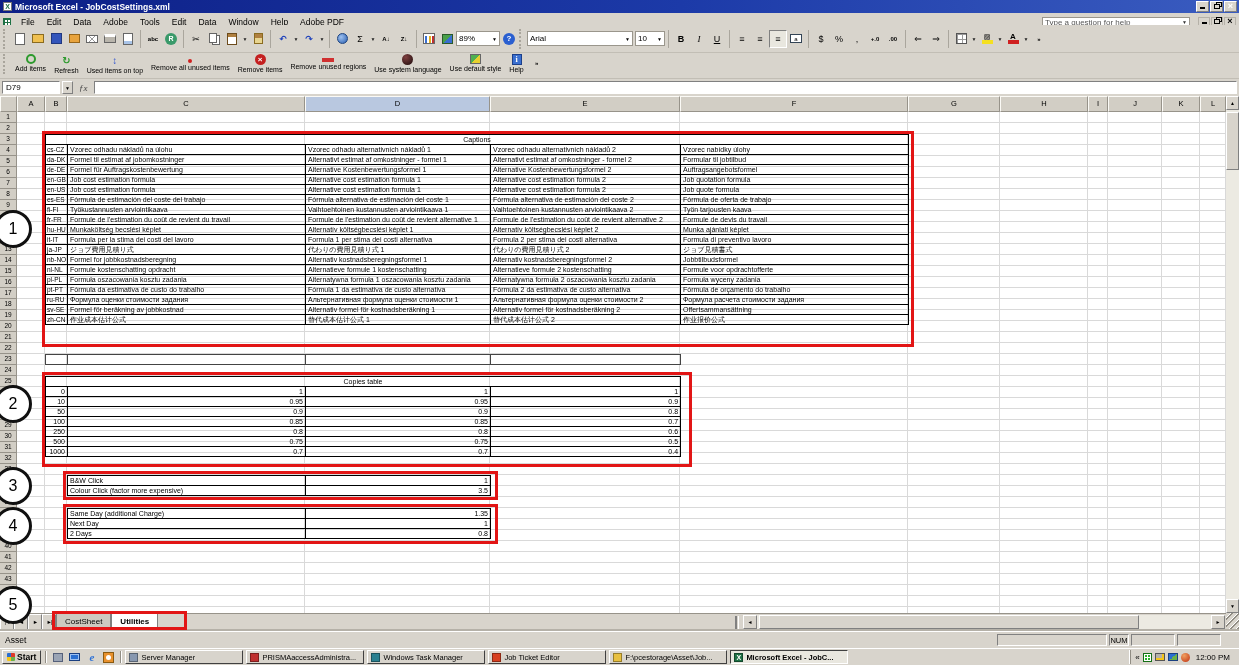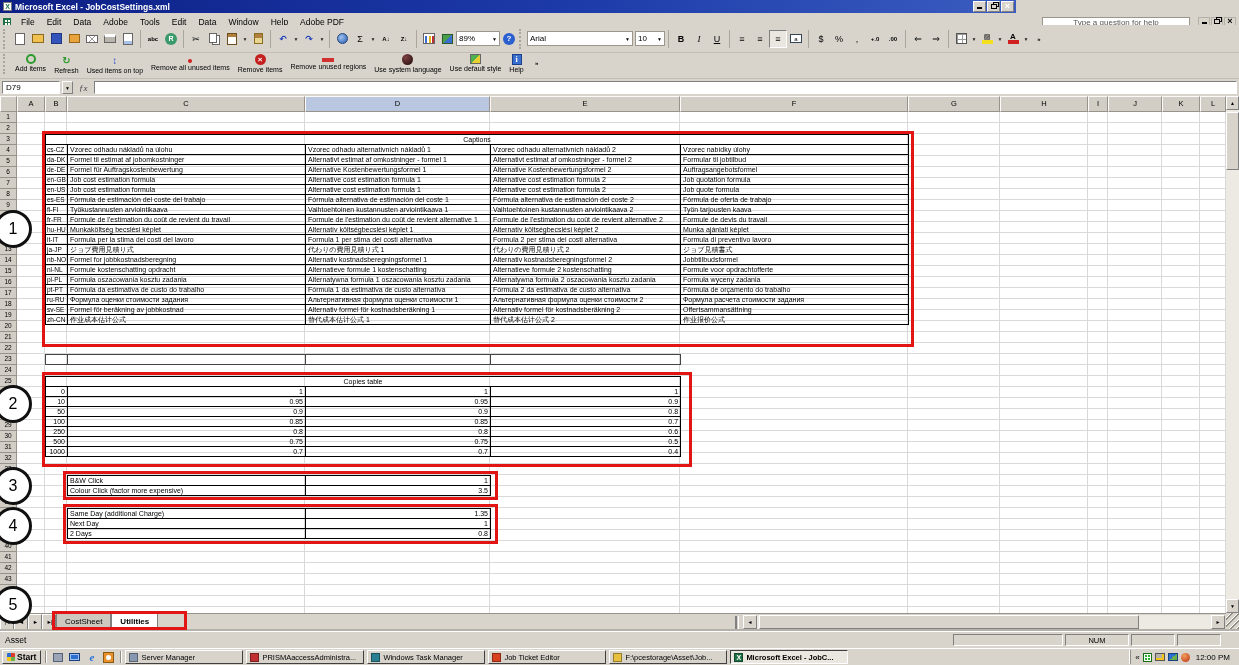--- a/index.html
+++ b/index.html
@@ -1,34 +1,34 @@
 <!DOCTYPE html>
 <html><head>
 <meta charset="utf-8">
 <style>
   *{box-sizing:border-box;margin:0;padding:0;}
   html,body{width:1239px;height:665px;overflow:hidden;}
   body{position:relative;font-family:"Liberation Sans","DejaVu Sans",sans-serif;background:#d8d4cc;font-size:8px;color:#000;}
   .raised{border:1px solid;border-color:#fff #808080 #808080 #fff;background:#d8d4cc;}
 
   
-  #titlebar{position:absolute;top:0;left:0;width:1016px;height:13px;background:linear-gradient(90deg,#0d1f86,#1c3aa8 55%,#3a5cc0);display:flex;align-items:center;color:#fff;}
+  #titlebar{position:absolute;top:0;left:0;width:1239px;height:13px;background:linear-gradient(90deg,#0d1f86,#1c3aa8 55%,#3a5cc0);display:flex;align-items:center;color:#fff;}
   .app-icon{width:9px;height:9px;margin:0 3px;background:#fff;border:1px solid #777;color:#1e7145;font-weight:bold;font-size:7px;line-height:7px;text-align:center;}
   #title-text{font-weight:bold;font-size:8.5px;}
   .winbtns{margin-left:auto;display:flex;gap:1px;padding-right:2px;}
   .wb{width:13px;height:11px;display:flex;align-items:flex-end;justify-content:center;font-size:8px;line-height:9px;}
   .g-min{width:5px;height:2px;background:#000;margin:0 auto 2px;}
   .g-rest{width:6px;height:5px;border:1px solid #000;margin:0 auto 2px;box-shadow:2px -2px 0 -1px #d8d4cc,2px -2px 0 0 #000;}
   .g-close{font-weight:bold;font-size:9px;line-height:10px;}
 
   
   #menubar{position:absolute;top:13px;left:0;width:1239px;height:19px;background:#d8d4cc;display:flex;align-items:center;border-bottom:1px solid #c2beb5;}
   .wbk-icon{width:8px;height:9px;background:#fff;border:1px solid #1e7145;margin:0 4px 0 3px;background-image:linear-gradient(#1e7145 1px,transparent 1px),linear-gradient(90deg,#1e7145 1px,transparent 1px);background-size:3px 3px;}
   .mi{padding:0 6px;font-size:8.5px;line-height:12px;}
-  #help-combo{margin-left:auto;width:148px;height:10px;background:#fff;border:1px solid #9a968c;color:#555;font-size:8px;display:flex;align-items:center;justify-content:space-between;padding:0 2px;flex-direction:column;}
+  #help-combo{margin-left:auto;width:148px;height:10px;background:#fff;border:1px solid #9a968c;color:#555;font-size:8px;display:flex;align-items:center;justify-content:space-between;padding:0 2px;}
   #help-combo .dd{font-size:5px;color:#333;}
   .menu-winbtns{display:flex;gap:1px;margin:0 3px 0 8px;}
   .mwb{width:12px;height:10px;display:flex;align-items:flex-end;justify-content:center;background:#d8d4cc;border:1px solid #b5b1a8;}
   .mwb .g-min,.mwb .g-rest{border-color:#000;}
 
   
   #toolbar1{position:absolute;top:25px;left:0;width:1239px;height:28px;background:#d8d4cc;display:flex;align-items:center;padding-left:2px;border-bottom:1px solid #c2beb5;}
   .grip{width:5px;height:20px;border-left:2px dotted #a9a59c;margin:0 3px 0 1px;}
   .tbtn{width:18px;height:18px;display:flex;align-items:center;justify-content:center;font-size:9px;position:relative;}
   .tbtn.pressed{border:1px solid;border-color:#808080 #fff #fff #808080;background:#e9e7df;}
@@ -796,21 +796,21 @@
     <span class="hsbtn">►</span>
   </span>
 </div>
 <div id="sizegrip"></div>
 
 
 <div id="statusbar">
   <span id="status-ready">Asset</span>
   <span style="flex:1"></span>
   <span class="spanel" style="width:110px;"></span>
-  <span class="spanel" style="width:64px;">NUM</span>
+  <span class="spanel" style="width:20px;">NUM</span>
   <span class="spanel" style="width:44px;"></span>
   <span class="spanel" style="width:44px;"></span>
   <span style="width:16px;"></span>
 </div>
 
 
 <div id="taskbar">
   <span id="startbtn">
     <span class="winflag"></span>
     <span>Start</span>

